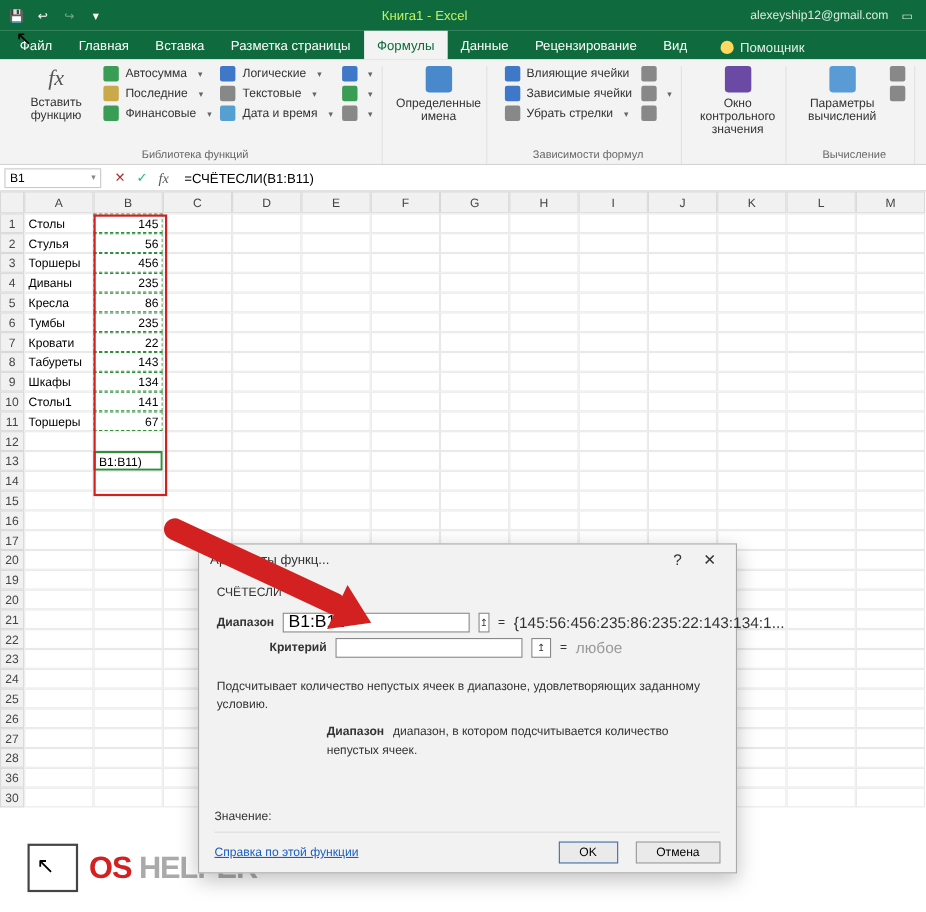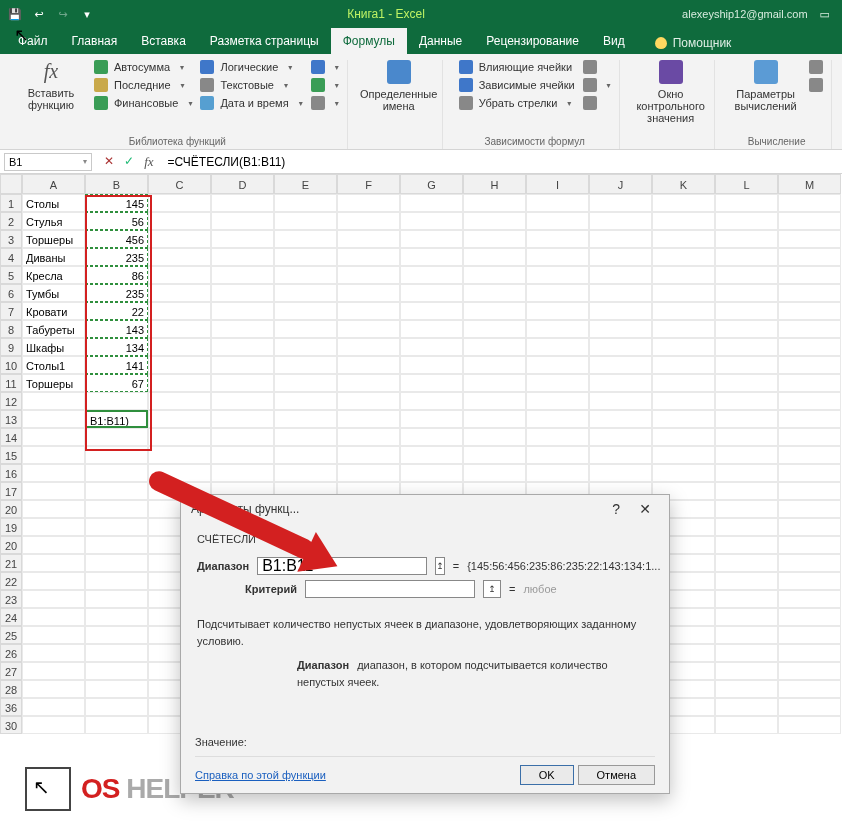--- a/index.html
+++ b/index.html
@@ -68,21 +68,21 @@
 
 .dialog { position: absolute; left: 180px; top: 494px; width: 490px; height: 300px; background: #f2f2f2; border: 1px solid #a9a9a9; box-shadow: 0 6px 18px rgba(0,0,0,.25); font-size: 11px; color: #333; z-index: 10; }
 .dlg-title { display: flex; justify-content: space-between; align-items: center; padding: 6px 10px; font-size: 12px; }
 .dlg-close-group span { padding: 0 8px; font-size: 14px; }
 .dlg-body { padding: 6px 16px; }
 .func-name { font-size: 11px; margin: 4px 0 12px; }
 .field-row { display: flex; align-items: center; gap: 8px; margin: 5px 0; }
 .field-label { width: 100px; text-align: right; font-weight: bold; }
 .field-input { width: 170px; border: 1px solid #888; background: #fff; padding: 1px 4px; font-size: 16px; height: 18px; }
 .range-btn { width: 18px; height: 18px; border: 1px solid #888; background: #fff; display: flex; align-items: center; justify-content: center; font-size: 9px; }
-.field-result { color: #333; font-size: 11px; }
+.field-result { color: #333; font-size: 14px; }
 .field-result.dim { color: #999; }
 .desc { margin-top: 18px; font-size: 11px; line-height: 1.5; }
 .desc .bold-inline { font-weight: bold; display: inline; margin-right: 8px;}
 .dlg-bottom { position: absolute; left: 0; right: 0; bottom: 0; padding: 8px 14px; }
 .dlg-value { font-size: 11px; margin-bottom: 8px; }
 .dlg-footer { display: flex; justify-content: space-between; align-items: center; border-top: 1px solid #ddd; padding-top: 8px; }
 .help-link { color: #1a5fbf; text-decoration: underline; font-size: 11px; }
 .btn { border: 1px solid #999; background: #eaeaea; padding: 3px 18px; font-size: 11px; }
 .btn.primary { border: 1px solid #3b6fa8; }
 
@@ -736,21 +736,21 @@
       <div>Подсчитывает количество непустых ячеек в диапазоне, удовлетворяющих заданному условию.</div>
       <div style="margin-top:8px; text-align:left; padding-left:100px;">
         <span class="bold-inline">Диапазон</span><span>диапазон, в котором подсчитывается количество непустых ячеек.</span>
       </div>
     </div>
   </div>
   <div class="dlg-bottom">
     <div class="dlg-value">Значение:</div>
     <div class="dlg-footer">
       <a class="help-link">Справка по этой функции</a>
-      <div style="display:flex;gap:4px">
+      <div style="display:flex;gap:16px">
         <button class="btn primary">OK</button>
         <button class="btn">Отмена</button>
       </div>
     </div>
   </div>
 </div>
 
 <div class="watermark">
   <div class="wm-box">
       <span class="wm-cursor">↖</span>

